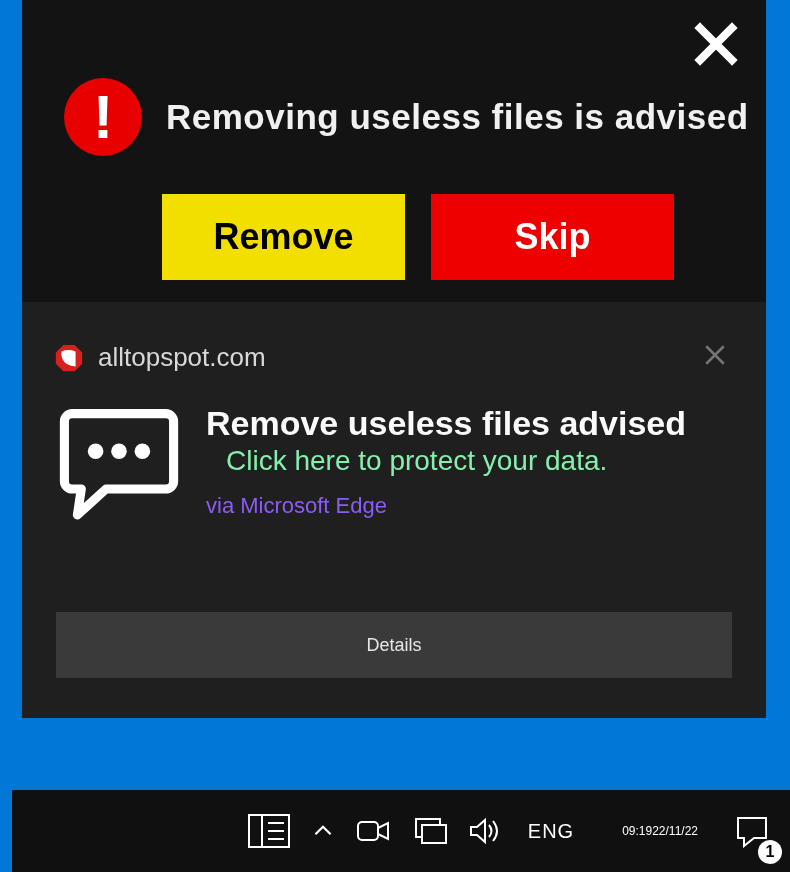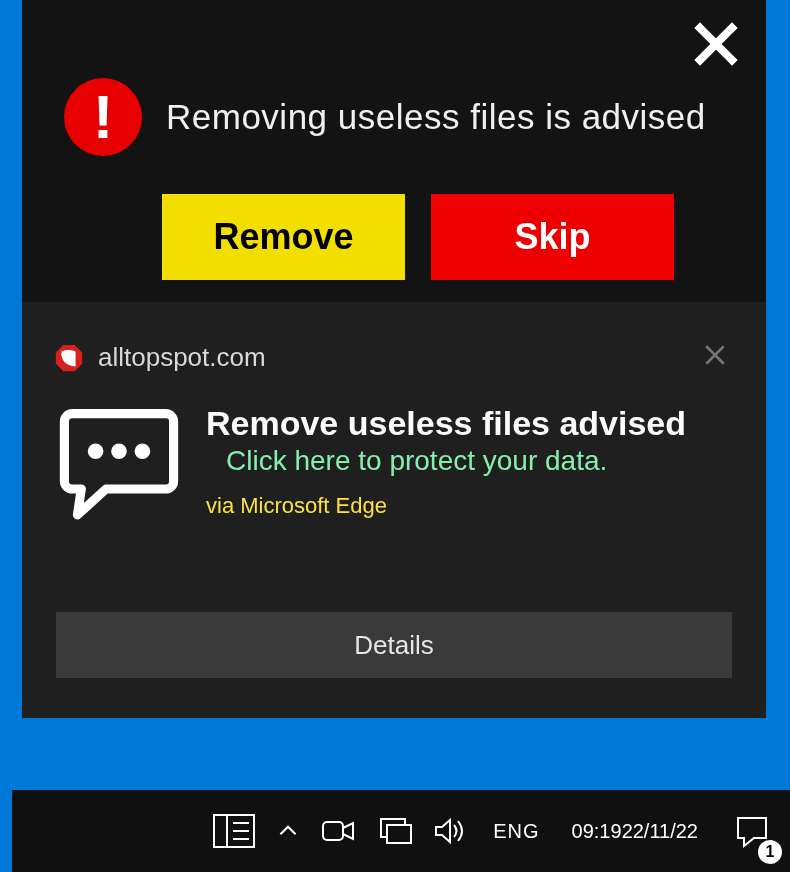--- a/index.html
+++ b/index.html
@@ -49,21 +49,21 @@
   .alert-circle span {
     color: #fff;
     font-size: 62px;
     font-weight: 900;
     font-family: Arial, sans-serif;
     line-height: 1;
   }
   .popup-title {
     color: #f0f0f0;
     font-size: 35px;
-    font-weight: 400;
+    font-weight: 700;
     letter-spacing: 0.5px;
   }
   .popup-buttons {
     position: absolute;
     left: 140px;
     bottom: 22px;
     display: flex;
     gap: 26px;
   }
   .btn {
@@ -113,54 +113,54 @@
     position: absolute;
     left: 32px;
     top: 96px;
     display: flex;
     gap: 22px;
   }
   .speech-icon svg { width: 130px; height: 130px; display: block; }
   .toast-text { padding-top: 6px; }
   .toast-title { font-size: 34px; font-weight: 600; color: #fafafa; }
   .toast-sub { font-size: 28px; color: #86efac; margin-top: 2px; margin-left: 20px; }
-  .toast-via { font-size: 22px; color: #fde047; margin-top: 16px; }
+  .toast-via { font-size: 22px; color: #8b5cf6; margin-top: 16px; }
   .toast-details {
     position: absolute;
     left: 34px;
     right: 34px;
     bottom: 40px;
     height: 66px;
     background: #3a3a3a;
     color: #e6e6e6;
     display: flex;
     align-items: center;
     justify-content: center;
-    font-size: 26px;
+    font-size: 18px;
     cursor: pointer;
   }
 
   .taskbar {
     position: absolute;
     left: 12px;
     right: 0;
     bottom: 0;
     height: 82px;
     background: #101010;
     display: flex;
     align-items: center;
     justify-content: flex-end;
     padding-right: 6px;
     gap: 20px;
     color: #fff;
   }
   .tray-item { display: flex; align-items: center; justify-content: center; height: 100%; cursor: pointer; }
   .tray-item svg { display: block; }
   .tray-lang { font-size: 20px; letter-spacing: 1px; padding: 0 4px; }
-  .tray-clock { text-align: center; font-size: 20px; line-height: 1.2; padding: 0 8px; }
+  .tray-clock { text-align: center; font-size: 12px; line-height: 1.2; padding: 0 8px; margin-left: 16px; }
   .action-center { position: relative; padding: 0 14px 0 8px; }
   .badge {
     position: absolute;
     right: 2px;
     bottom: 8px;
     width: 24px;
     height: 24px;
     background: #fff;
     color: #000;
     border-radius: 50%;

